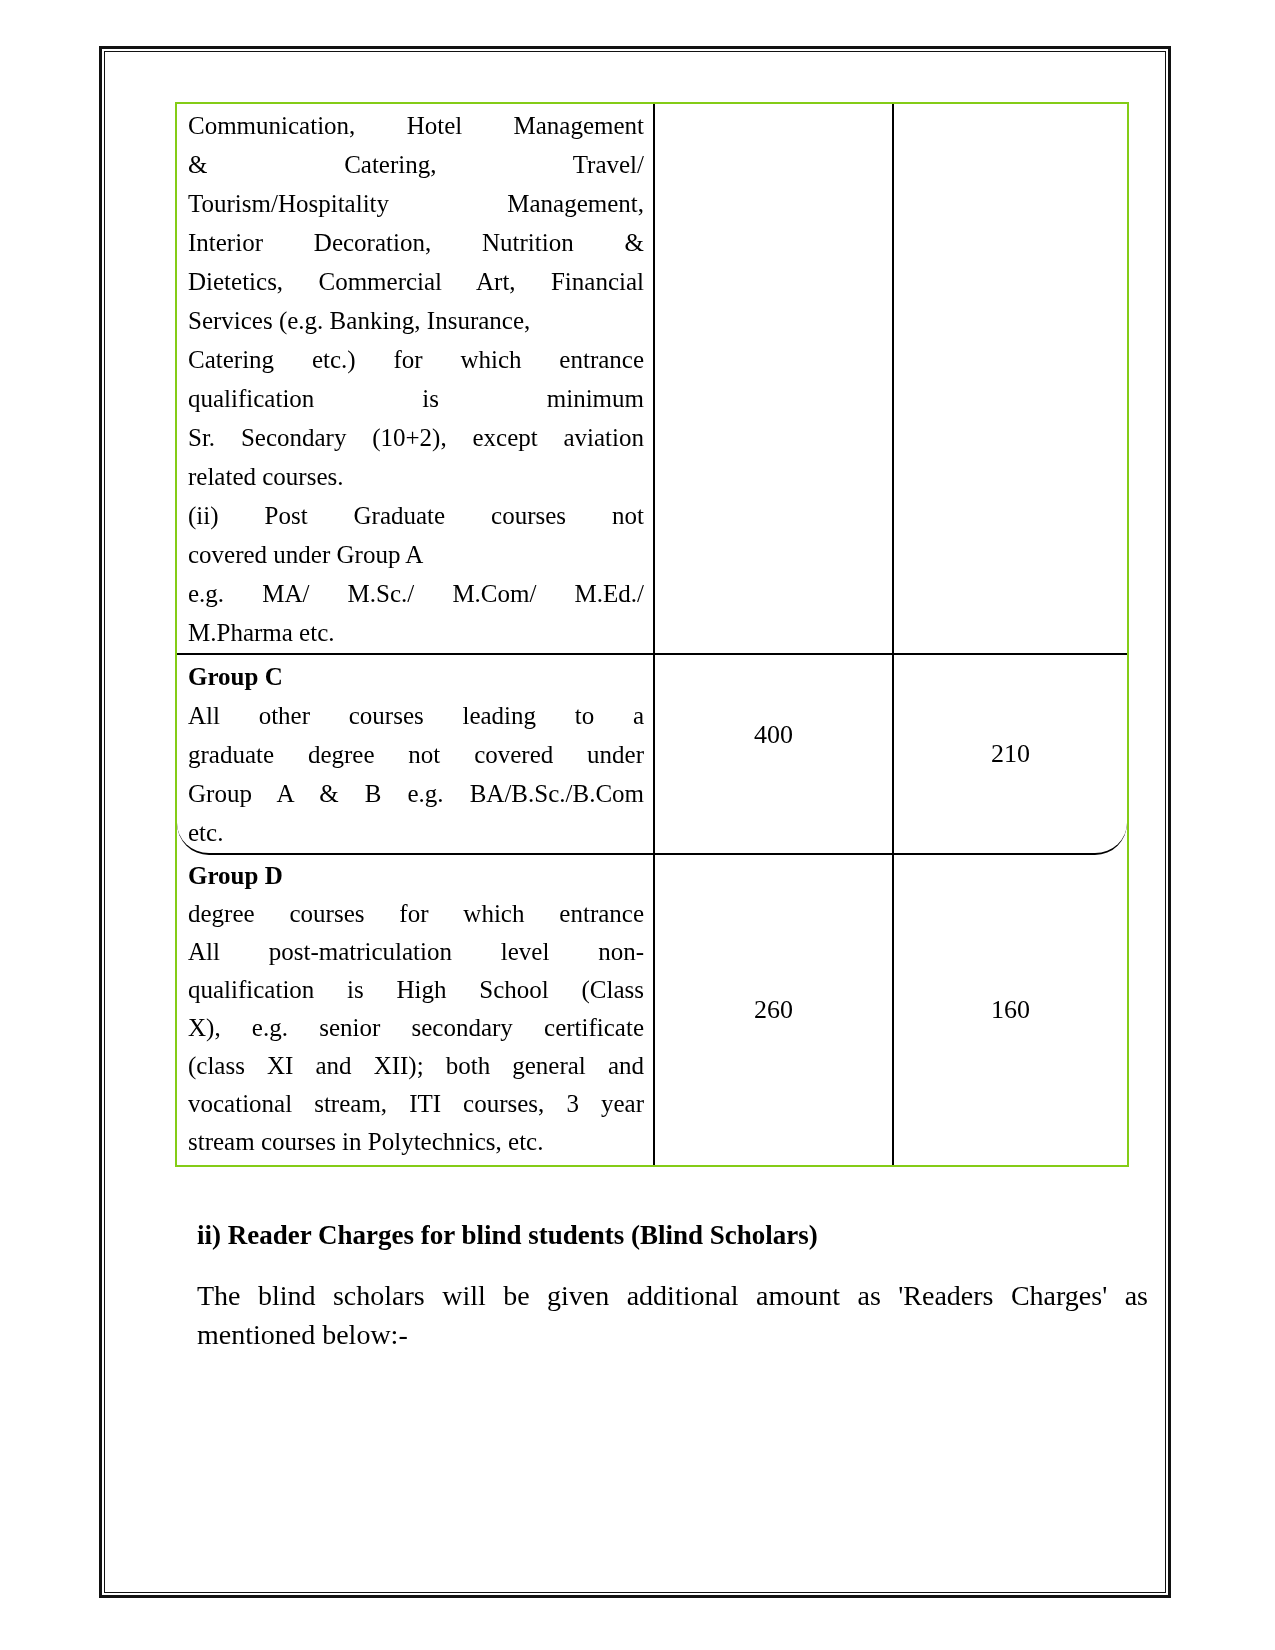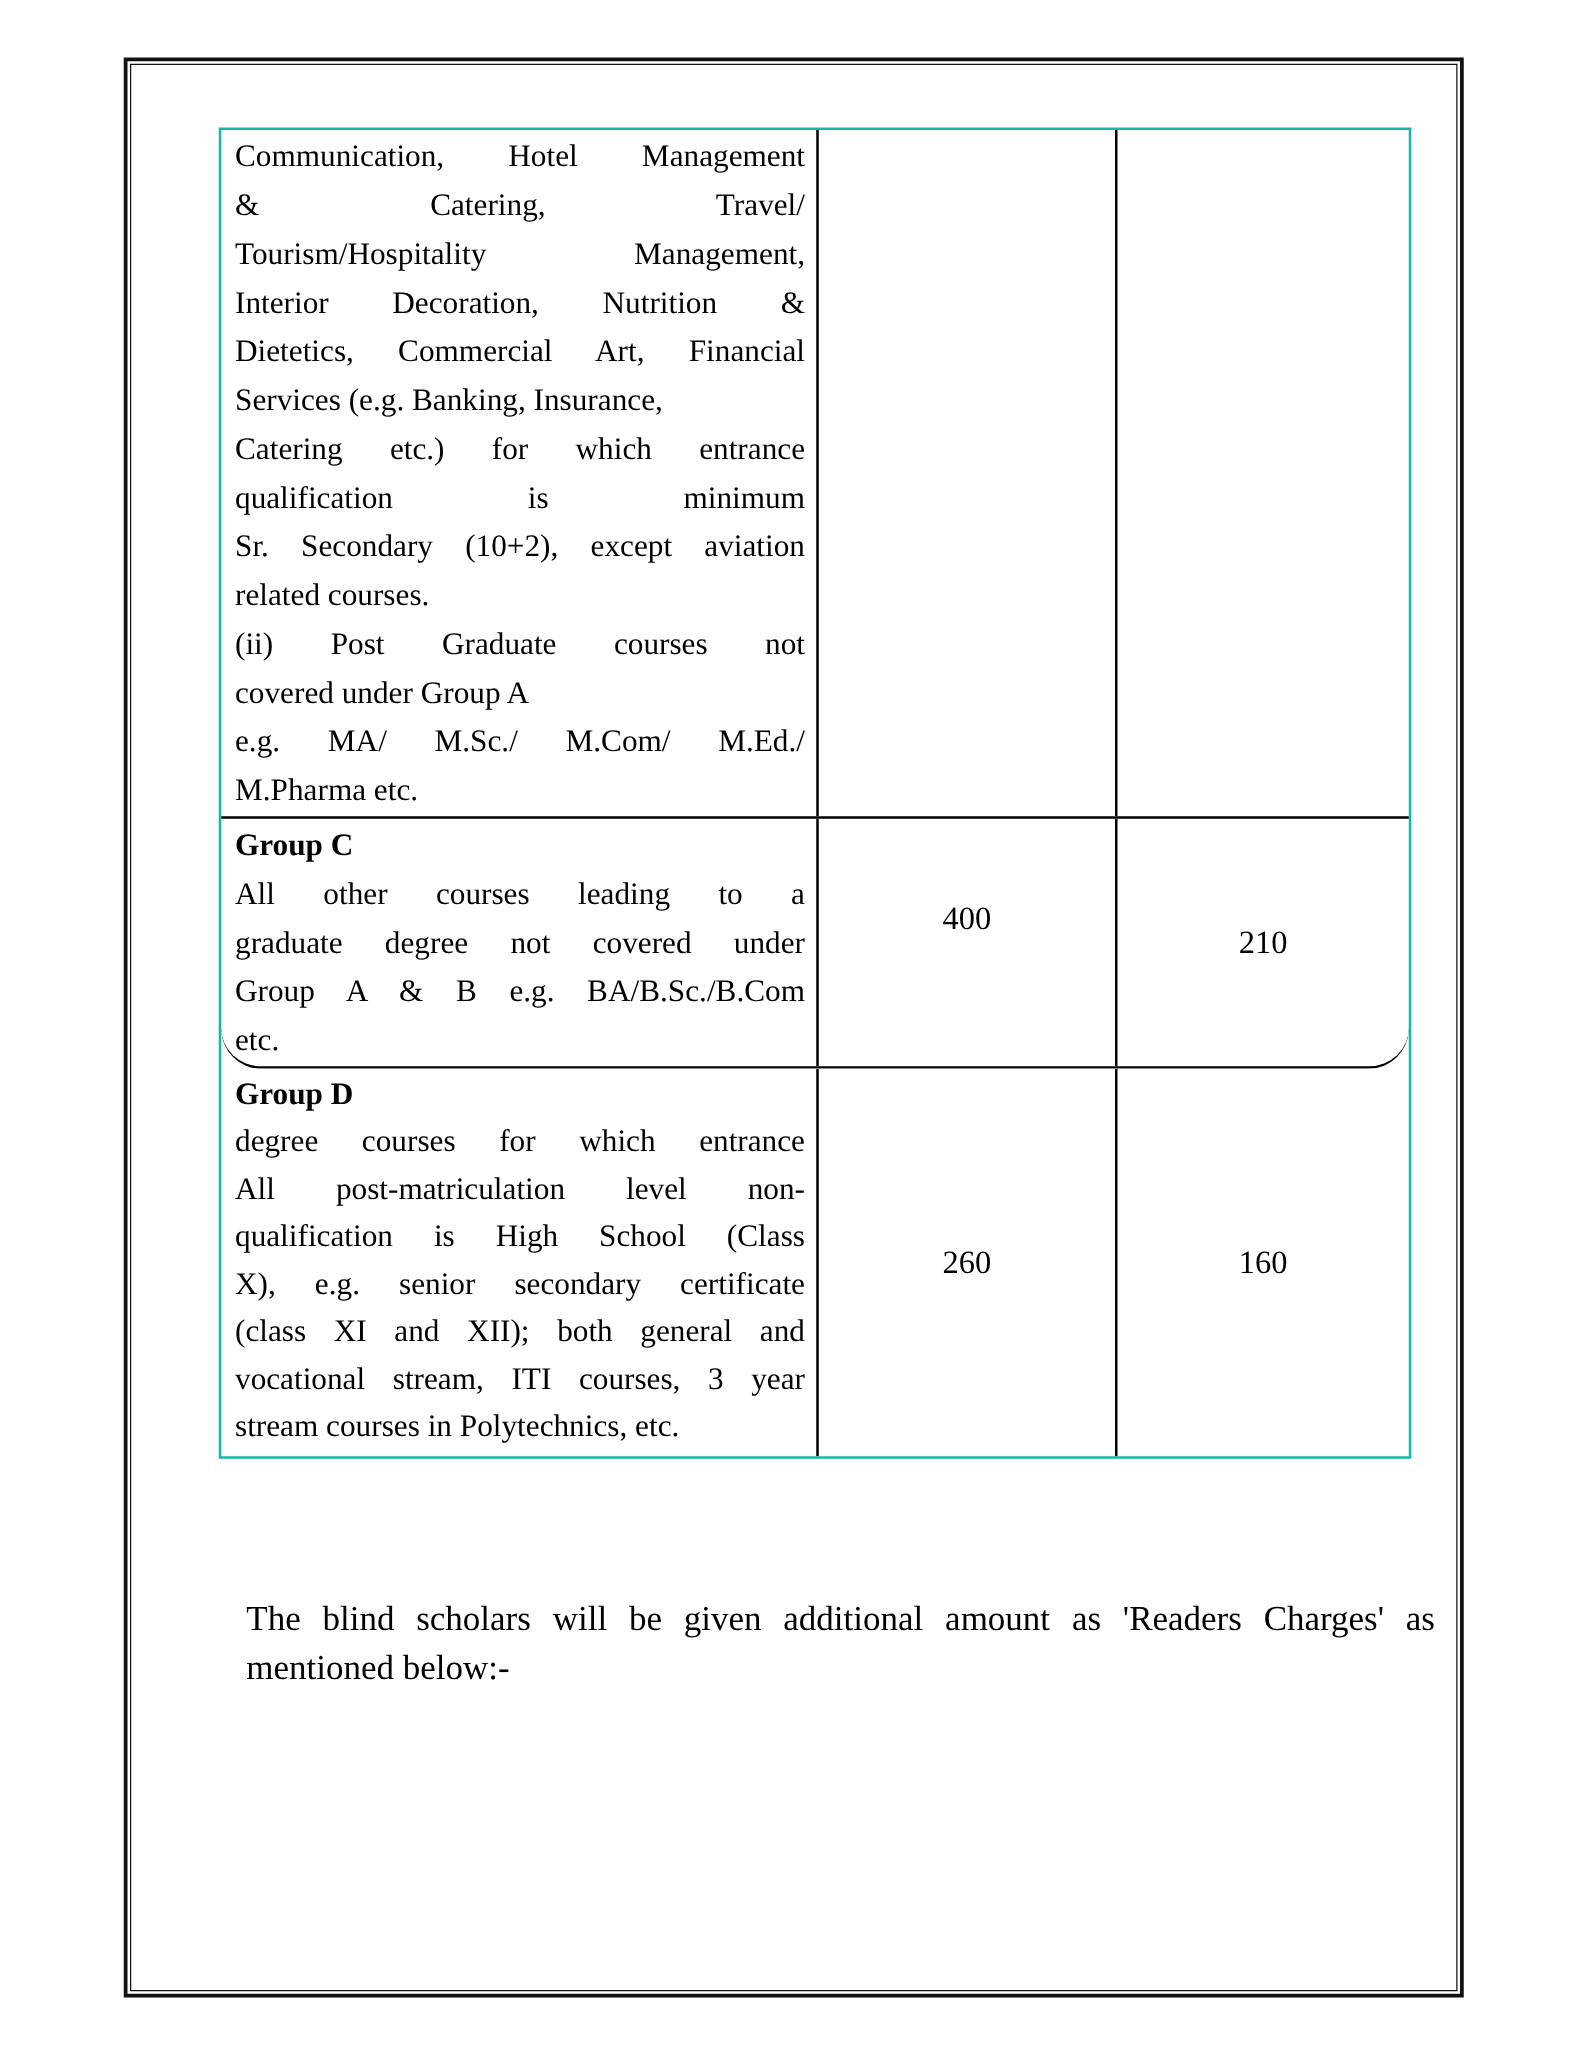--- a/index.html
+++ b/index.html
@@ -34,21 +34,21 @@
     bottom: 2px;
     border: 1px solid #121212;
   }
   
   .rates-table {
     position: absolute;
     left: 175px;
     top: 102px;
     width: 954px;
     height: 1065px;
-    border: 2px solid #14b8a6;
+    border: 2px solid #84cc16;
     box-sizing: border-box;
     display: flex;
     flex-direction: column;
   }
   .trow {
     display: flex;
     box-sizing: border-box;
     border-bottom: 2px solid #000000;
     overflow: hidden;
   }
@@ -168,18 +168,19 @@
         </div>
         <div class="cell c2">
           <span class="numval">260</span>
         </div>
         <div class="cell c3">
           <span class="numval">160</span>
         </div>
       </div>
     </div>
 
+  <h2 class="section-heading">ii) Reader Charges for blind students (Blind Scholars)</h2>
 
   <div class="intro-para" id="intro-para">
       <div class="pl">The blind scholars will be given additional amount as 'Readers Charges' as</div>
       <div class="pl noj">mentioned below:-</div>
     </div>
 </div>
 
 </body></html>

